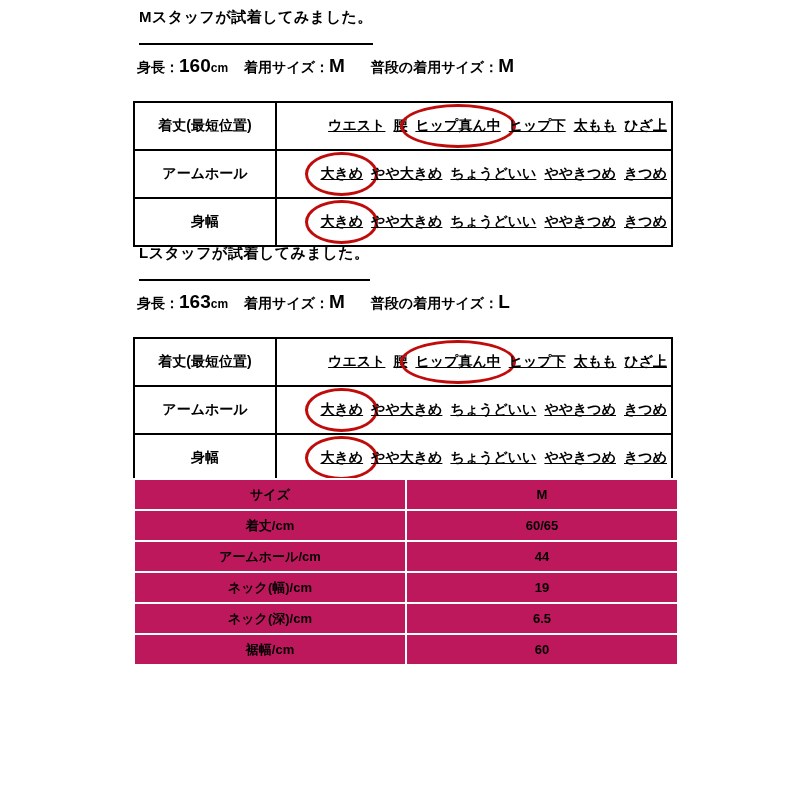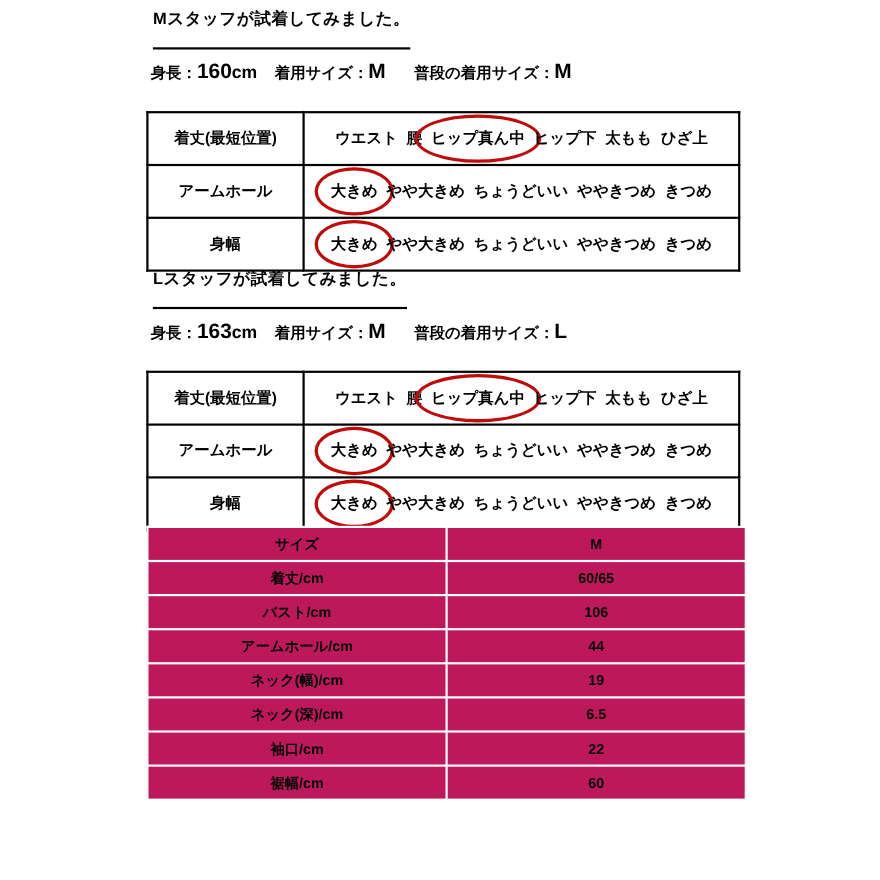--- a/index.html
+++ b/index.html
@@ -41,21 +41,21 @@
     font-size: 15px;
     font-weight: bold;
     display: flex;
     align-items: baseline;
     gap: 0px;
     margin-left: 4px;
   }
   .meta-seg { white-space: nowrap; }
   .meta-label { font-size: 14px; }
   .meta-num { font-size: 19px; font-weight: bold; }
-  .meta-unit { font-size: 16px; font-weight: bold; }
+  .meta-unit { font-size: 12px; font-weight: bold; }
   .meta-val { font-size: 19px; font-weight: bold; }
   .gap-a { display:inline-block; width: 16px; }
   .gap-b { display:inline-block; width: 26px; }
 
   
   table.fit {
     border-collapse: collapse;
     margin-top: 24px;
     width: 540px;
     table-layout: fixed;
@@ -67,24 +67,25 @@
     font-weight: bold;
     text-align: center;
     vertical-align: middle;
     padding: 0;
   }
   td.rowhead { width: 140px; }
   td.options { padding: 0 6px; }
   .opts {
     display: flex;
     align-items: center;
-    justify-content: center;
+    justify-content: flex-end;
     position: relative;
     height: 100%;
     white-space: nowrap;
+    text-decoration: underline;
   }
   .opt { position: relative; padding: 2px 4px; }
 
   
   .ellipse {
     position: absolute;
     border: 3px solid #c00b0b;
     border-radius: 50%;
     pointer-events: none;
     box-sizing: border-box;
@@ -247,39 +248,31 @@
     <tbody>
         <tr>
       <td class="label">サイズ</td>
       <td class="value">M</td>
     </tr>
     <tr>
       <td class="label">着丈/cm</td>
       <td class="value">60/65</td>
     </tr>
     <tr>
-      <td class="label">バスト/cm</td>
-      <td class="value">106</td>
-    </tr>
-    <tr>
       <td class="label">アームホール/cm</td>
       <td class="value">44</td>
     </tr>
     <tr>
       <td class="label">ネック(幅)/cm</td>
       <td class="value">19</td>
     </tr>
     <tr>
       <td class="label">ネック(深)/cm</td>
       <td class="value">6.5</td>
     </tr>
     <tr>
-      <td class="label">袖口/cm</td>
-      <td class="value">22</td>
-    </tr>
-    <tr>
       <td class="label">裾幅/cm</td>
       <td class="value">60</td>
     </tr>
   </tbody>
     </table>
 
 </div>
 
 </body></html>

